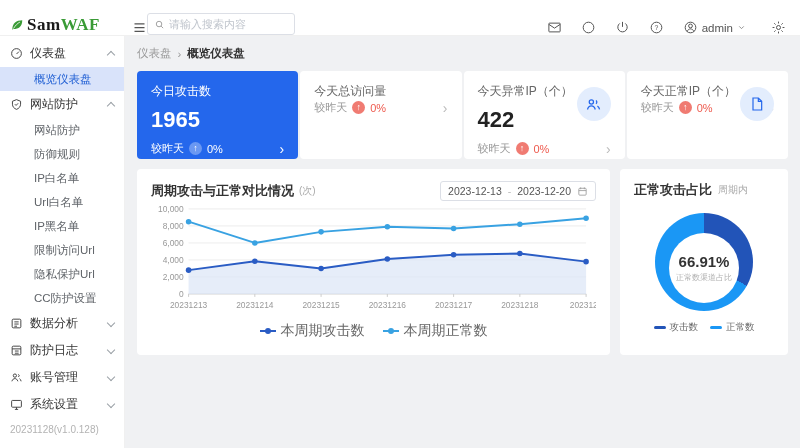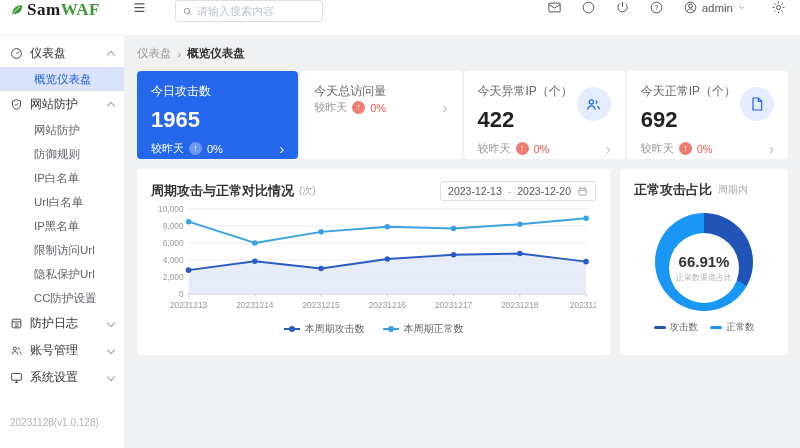--- a/index.html
+++ b/index.html
@@ -1,26 +1,26 @@
 <!DOCTYPE html>
 <html><head>
 <meta charset="utf-8">
 <style>
   * { margin:0; padding:0; box-sizing:border-box; }
   html,body { width:800px; height:448px; font-family:"Liberation Sans","DejaVu Sans",sans-serif; background:#fff; overflow:hidden; }
   .app { width:800px; height:448px; display:flex; flex-direction:column; }
 
   
-  .header { height:36px; background:#fff; display:flex; align-items:flex-start; padding:0 14px 0 10px; flex:0 0 36px; border-bottom:1px solid #f0f0f0; }
+  .header { height:36px; background:#fff; display:flex; align-items:flex-end; padding:0 14px 0 10px; flex:0 0 36px; border-bottom:1px solid #f0f0f0; }
   .logo { display:flex; align-items:center; gap:3px; width:116px; }
   .logo-text { font-family:"Liberation Serif","DejaVu Serif",serif; font-weight:bold; font-size:17px; letter-spacing:.5px; }
   .logo-sam { color:#1a1a1a; }
   .logo-waf { color:#3a9b36; }
   .hamburger { margin-left:6px; cursor:pointer; display:flex; align-items:center; }
-  .search-box { margin-left:28px; width:148px; height:22px; border:1px solid #dcdfe6; border-radius:3px; display:flex; align-items:center; padding:0 6px; gap:4px; background:#fff; }
+  .search-box { margin-left:0; width:148px; height:22px; border:1px solid #dcdfe6; border-radius:3px; display:flex; align-items:center; padding:0 6px; gap:4px; background:#fff; }
   .search-box input { border:none; outline:none; width:100%; font-size:11px; color:#333; }
   .search-box input::placeholder { color:#bfc4cc; }
   .header-right { margin-left:auto; display:flex; align-items:center; gap:19px; }
   .hicon { display:flex; align-items:center; cursor:pointer; }
   .admin-wrap { display:flex; align-items:center; gap:4px; cursor:pointer; }
   .admin-name { font-size:11.5px; color:#555; }
   .gear-wrap { margin-left:6px; }
 
   
   .body { flex:1; display:flex; min-height:0; }
@@ -55,21 +55,21 @@
 
   .chart-row { display:flex; gap:10px; height:186px; }
   .panel { background:#fff; border-radius:4px; padding:12px 14px; }
   .chart-panel { flex:1; min-width:0; }
   .panel-head { display:flex; align-items:center; }
   .panel-title { font-size:13px; font-weight:bold; color:#333; }
   .panel-unit { font-size:10px; color:#aaa; margin-left:5px; }
   .date-range { margin-left:auto; border:1px solid #dcdfe6; border-radius:3px; padding:3px 7px; display:flex; align-items:center; gap:6px; font-size:10.5px; color:#555; cursor:pointer; }
   .date-sep { color:#bbb; }
   .lc-legend { display:flex; justify-content:center; gap:18px; margin-top:2px; }
-  .lc-item { display:flex; align-items:center; gap:5px; font-size:10px; color:#666; cursor:pointer; }
+  .lc-item { display:flex; align-items:center; gap:5px; font-size:14px; color:#666; cursor:pointer; }
   .lc-marker { display:inline-block; width:16px; height:2px; position:relative; }
   .lc-marker-dot { position:absolute; left:5px; top:-2px; width:6px; height:6px; border-radius:50%; }
 
   .donut-panel { width:168px; flex:0 0 168px; }
   .donut-sub { font-size:10px; color:#aaa; margin-left:6px; }
   .donut-wrap { width:98px; height:98px; margin:14px auto 10px; border-radius:50%; position:relative; }
   .donut-hole { position:absolute; left:14px; top:20px; width:70px; height:70px; background:#fff; border-radius:50%; display:flex; flex-direction:column; align-items:center; justify-content:center; }
   .donut-val { font-size:15px; font-weight:600; color:#333; }
   .donut-lab { font-size:8px; color:#b0b0b0; margin-top:2px; white-space:nowrap; }
   .donut-legend { display:flex; justify-content:center; gap:12px; }
@@ -188,20 +188,30 @@
         <div class="nav-child">Url白名单</div>
         <div class="nav-child">IP黑名单</div>
         <div class="nav-child">限制访问Url</div>
         <div class="nav-child">隐私保护Url</div>
         <div class="nav-child">CC防护设置</div>
 
         <div class="nav-group">
           <span>
               <svg class="icon" width="13" height="13" viewBox="0 0 24 24" stroke="#444" stroke-width="1.8" fill="none">
                 <rect x="4" y="4" width="16" height="16" rx="2"></rect>
+                <path d="M8 9h8M8 13h8M8 17h5"></path>
+              </svg>
+            </span>
+          <span class="glabel">数据分析</span>
+          <i class="chev down"></i>
+        </div>
+        <div class="nav-group">
+          <span>
+              <svg class="icon" width="13" height="13" viewBox="0 0 24 24" stroke="#444" stroke-width="1.8" fill="none">
+                <rect x="4" y="4" width="16" height="16" rx="2"></rect>
                 <path d="M4 9h16M9 13h7M9 17h7"></path>
               </svg>
             </span>
           <span class="glabel">防护日志</span>
           <i class="chev down"></i>
         </div>
         <div class="nav-group">
           <span>
               <svg class="icon" width="13" height="13" viewBox="0 0 24 24" stroke="#444" stroke-width="1.8" fill="none">
                 <circle cx="9" cy="8.5" r="3"></circle>
@@ -265,21 +275,20 @@
           <span class="cicon">
             <svg class="icon" width="17" height="17" viewBox="0 0 24 24" stroke="#2467ec" stroke-width="1.8" fill="none">
                 <circle cx="9" cy="8.5" r="3"></circle>
                 <path d="M3.5 19c1-3.5 3.3-5 5.5-5s4.5 1.5 5.5 5"></path>
                 <path d="M15.5 6.2a3 3 0 0 1 0 4.8M17.5 14.2c1.6.8 2.6 2.3 3 4.8"></path>
               </svg>
           </span>
         </div>
         <div class="card">
           <div class="clabel">今天正常IP（个）</div>
-          <div class="cvalue">692</div>
           <div class="cfoot">
             <span>较昨天</span>
             <span class="badge-up">↑</span>
             <span class="delta">0%</span>
             <span class="chev-right">›</span>
           </div>
           <span class="cicon">
             <svg class="icon" width="16" height="16" viewBox="0 0 24 24" stroke="#2467ec" stroke-width="1.8" fill="none">
                 <path d="M6 3h8l5 5v13H6z"></path>
                 <path d="M14 3v5h5"></path>

